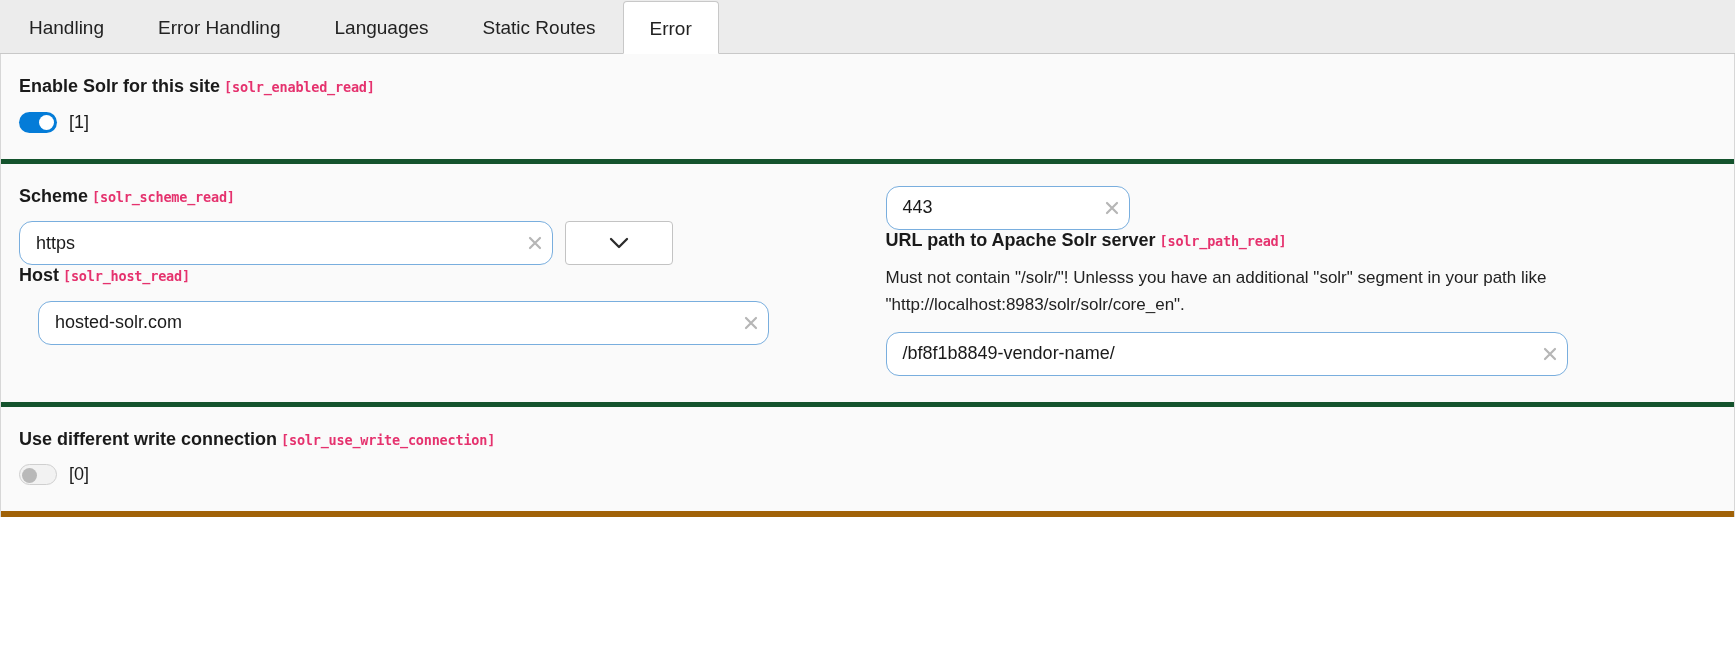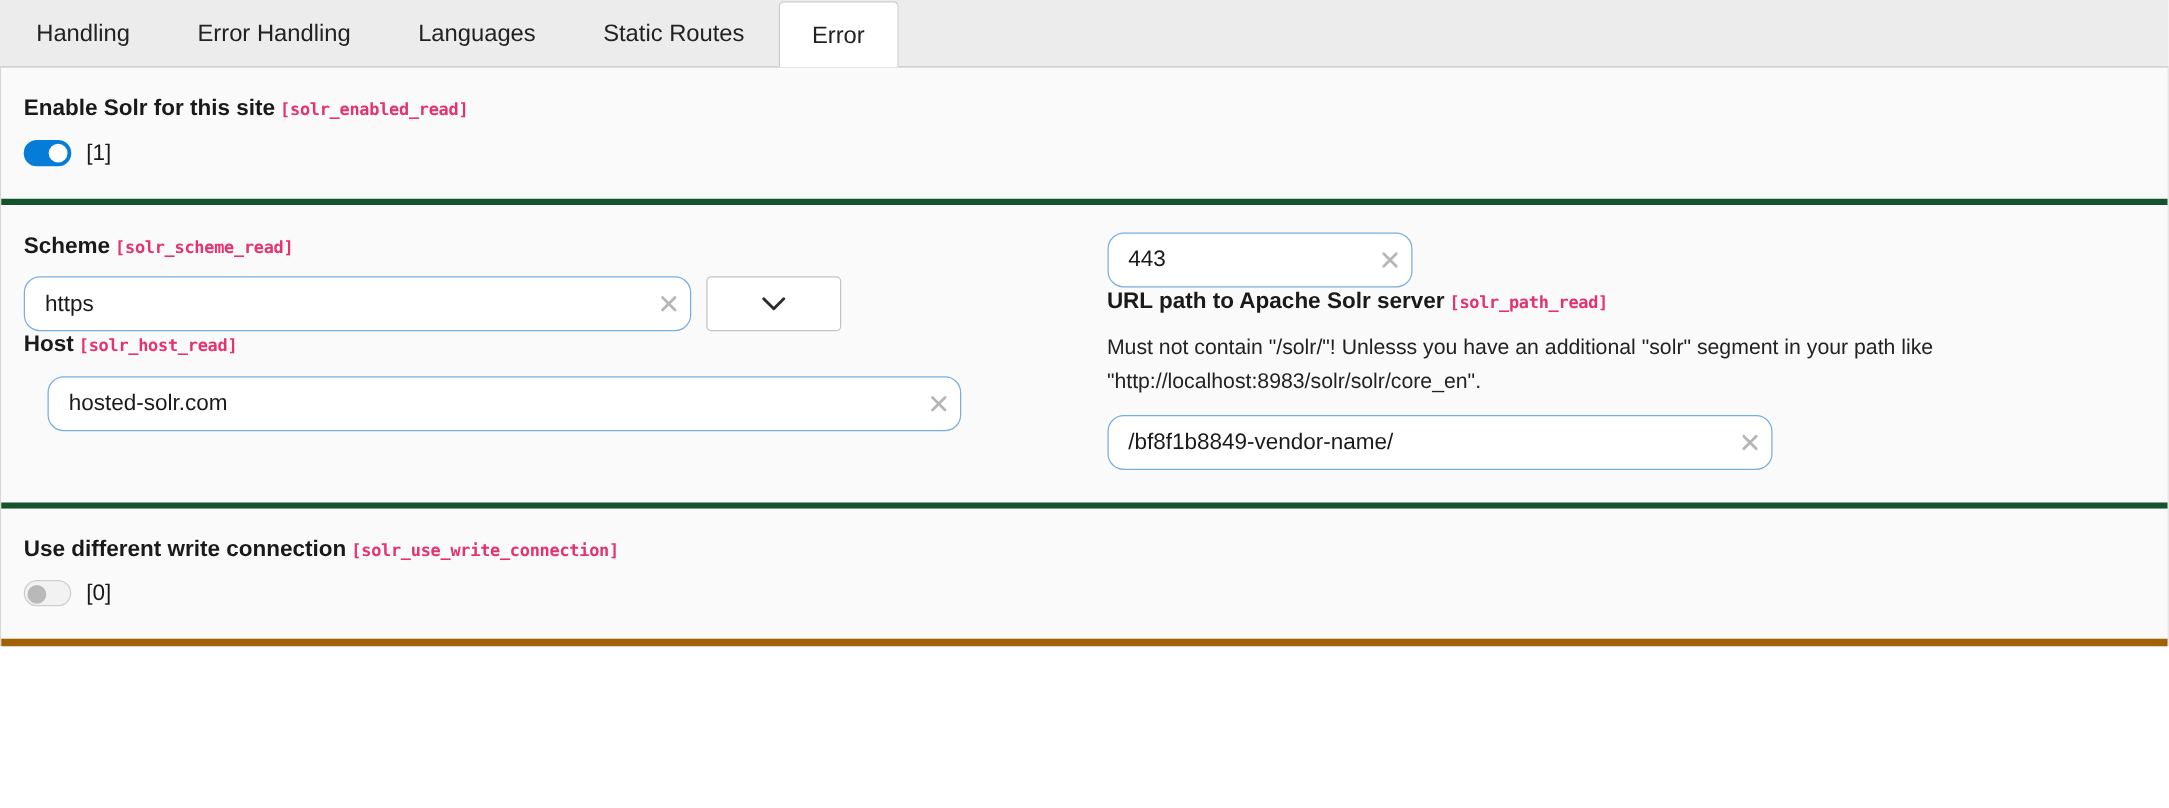--- a/index.html
+++ b/index.html
@@ -194,21 +194,21 @@
     justify-content: center;
     cursor: pointer;
     box-sizing: border-box;
     flex: 0 0 auto;
   }
   .select-box svg { display: block; }
 
   .w-scheme { width: 534px; }
   .w-host   { width: 731px; margin-left: 19px; }
   .w-port   { width: 244px; }
-  .w-path   { width: 532px; }
+  .w-path   { width: 682px; }
 
   .mt-sub { }
 </style>
 </head>
 <body>
 
 <div class="tabbar">
   <div class="tab">Handling</div>
   <div class="tab">Error Handling</div>
   <div class="tab">Languages</div>

